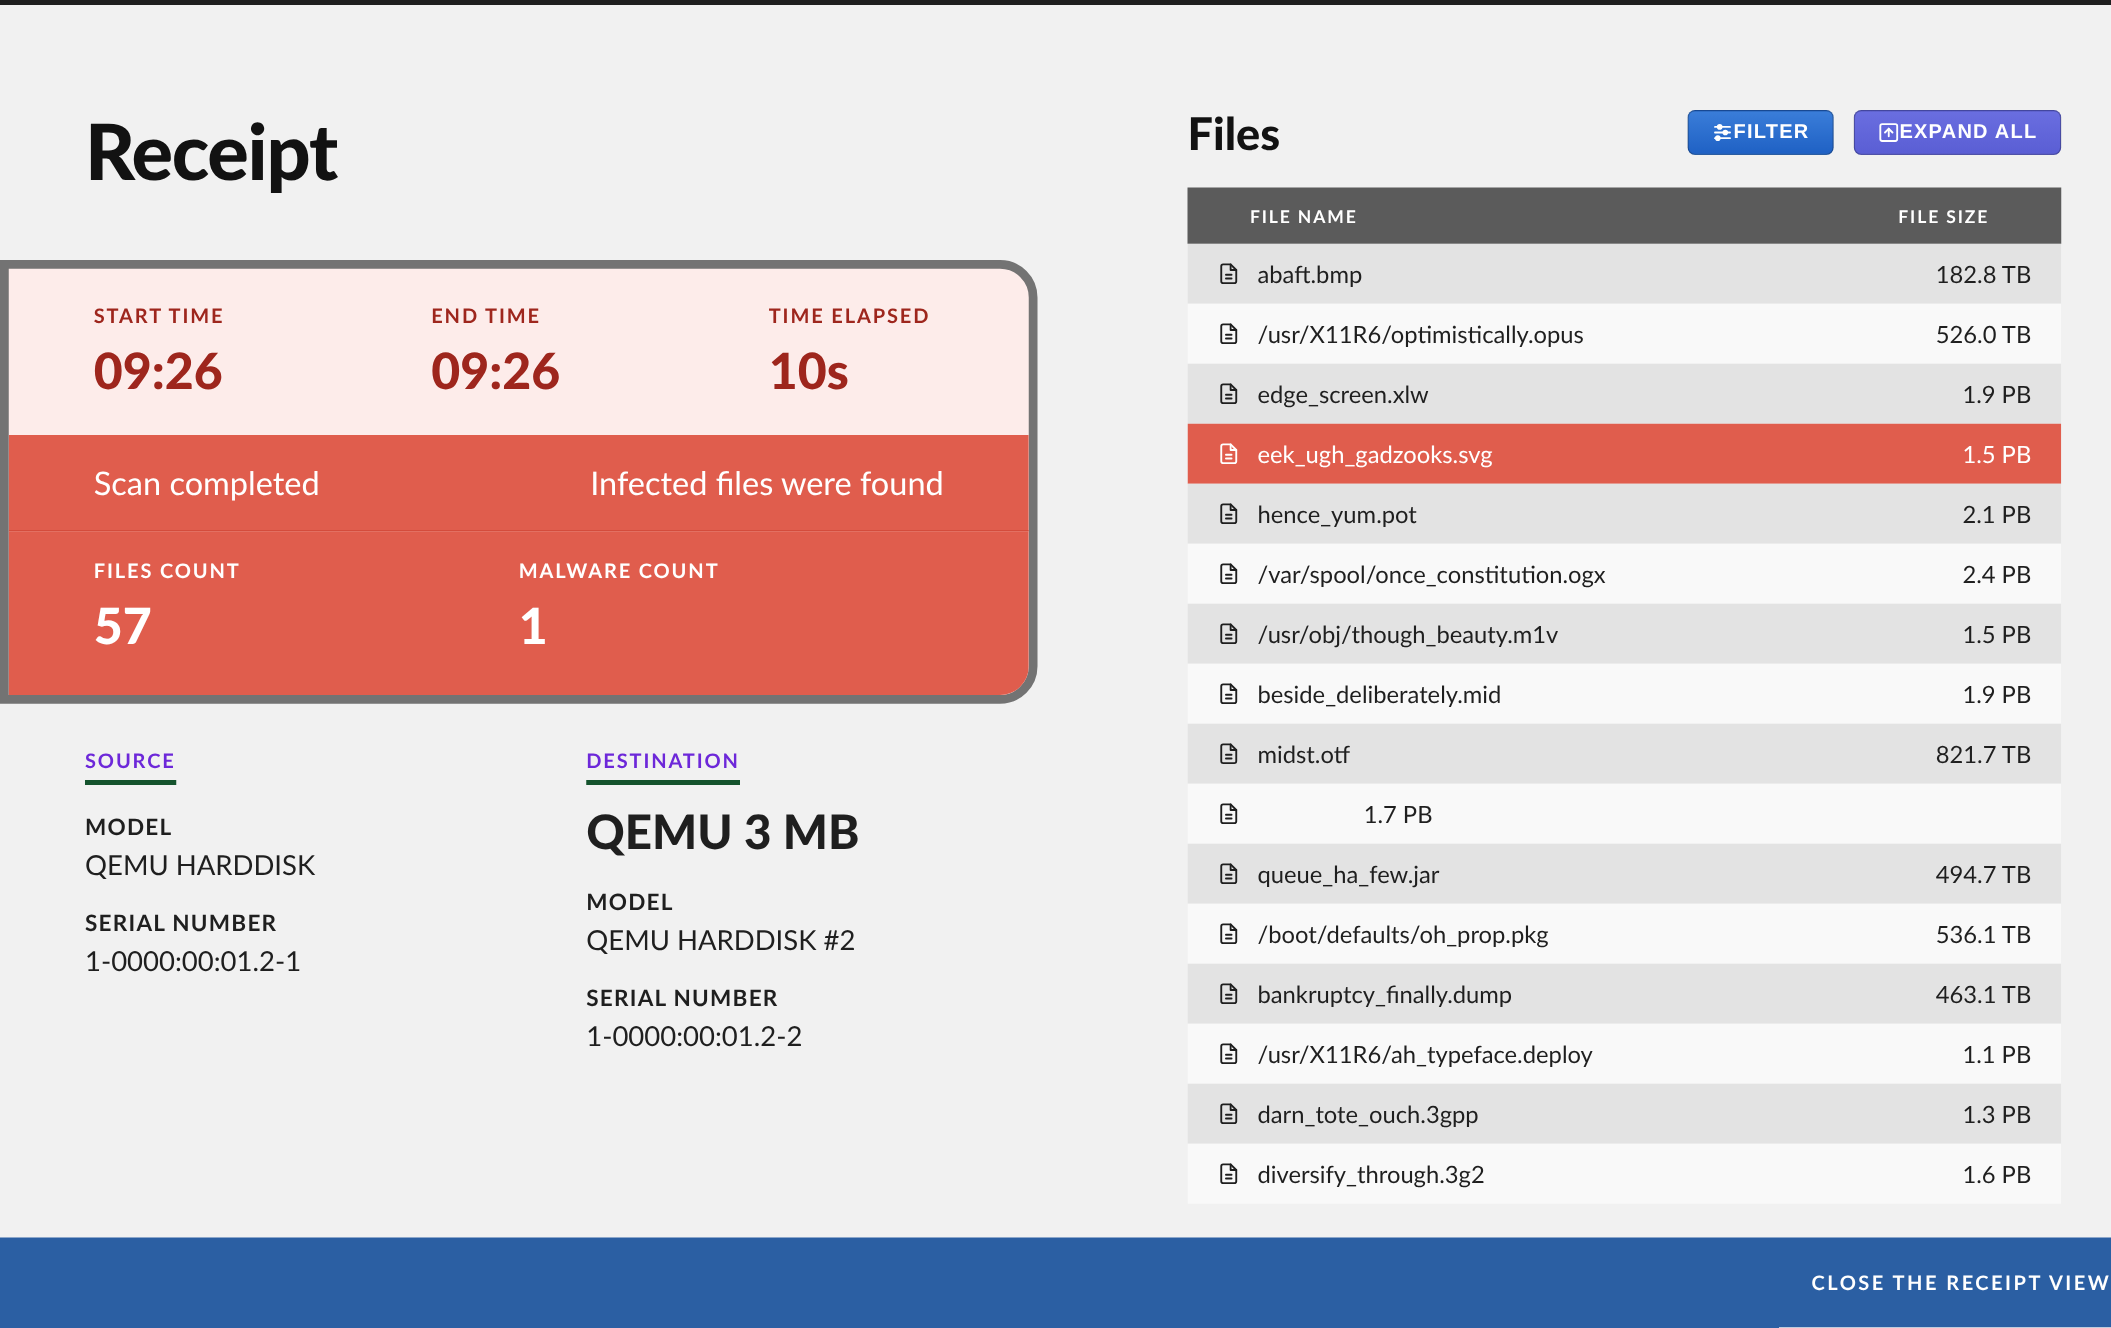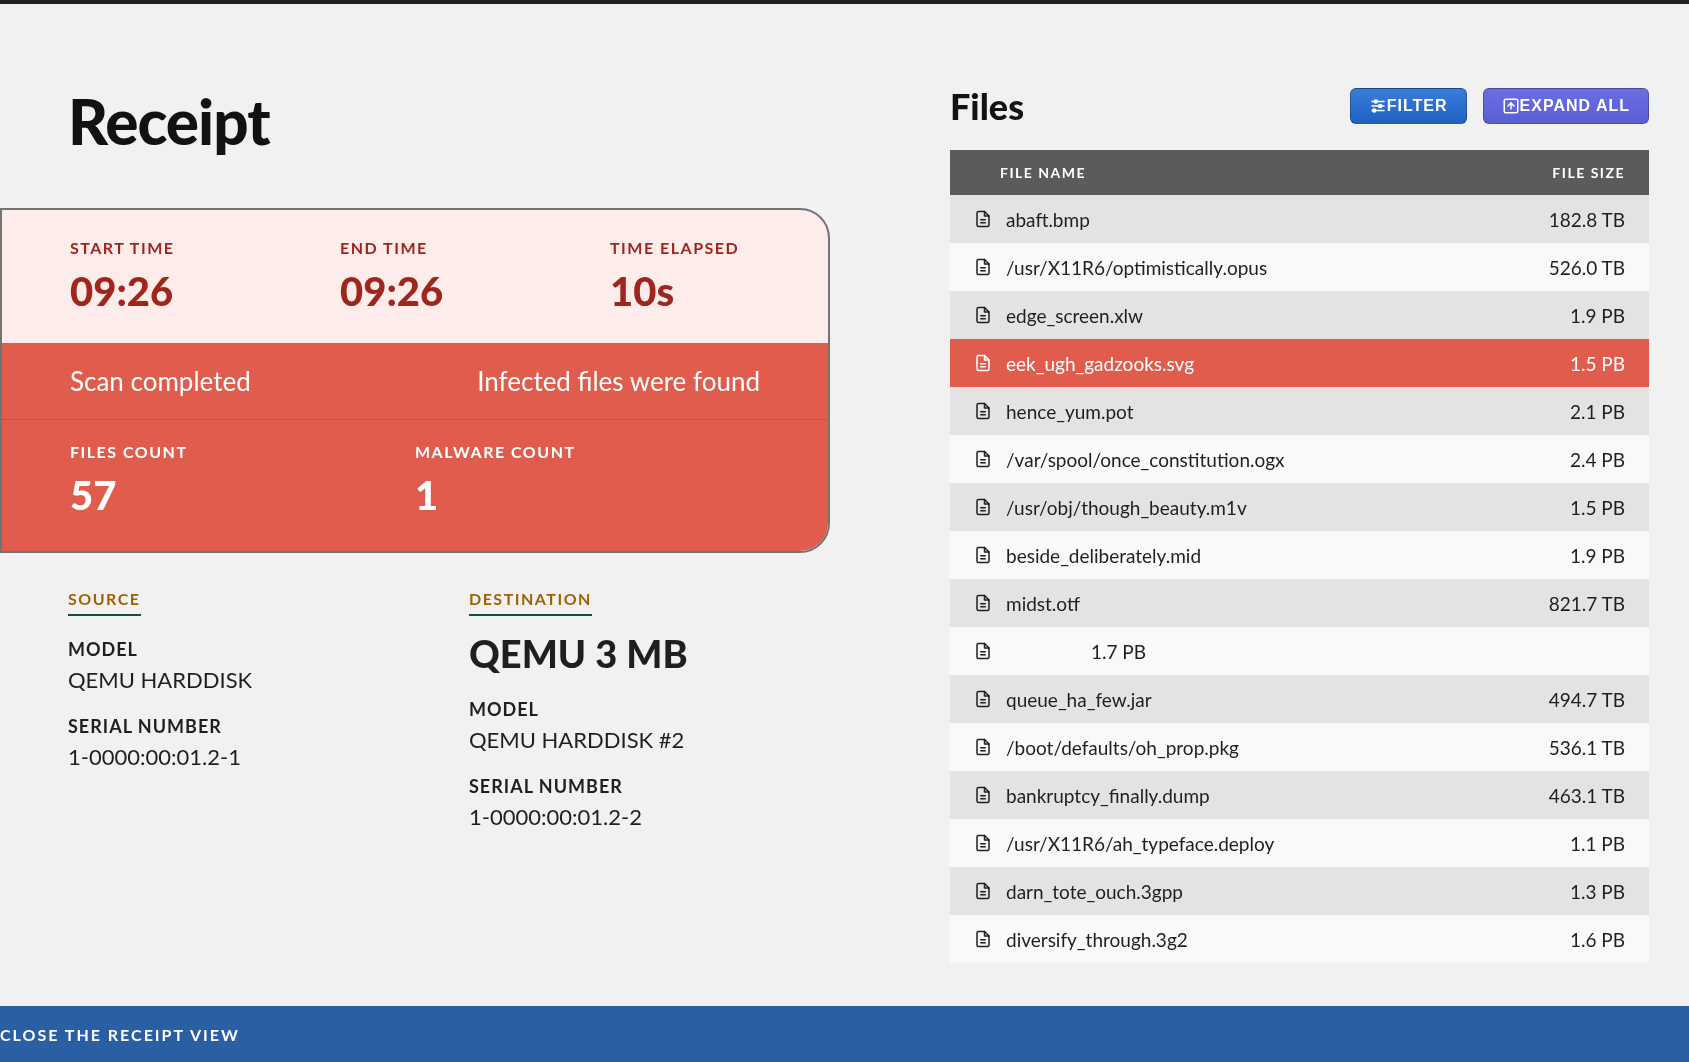--- a/index.html
+++ b/index.html
@@ -30,21 +30,21 @@
 }
 h1.page-title {
   font-size:62px;
   font-weight:900;
   letter-spacing:-1px;
   margin:0 0 50px 68px;
   color:#121212;
 }
 .status-card {
   background:#fdecea;
-  border:2px solid #737373;
+  border:7px solid #737373;
   border-top-right-radius:30px;
   border-bottom-right-radius:30px;
   overflow:hidden;
   width:830px;
 }
 .times {
   display:flex;
   padding:28px 0 28px 68px;
 }
 .time-col { width:270px; }
@@ -86,26 +86,26 @@
   margin-bottom:10px;
   color:#fff;
 }
 .big-white { font-size:40px; font-weight:900; color:#fff; }
 .devices {
   display:flex;
   padding:36px 0 0 68px;
 }
 .dev-col { width:460px; }
 .dev-head {
-  color:#a16207;
+  color:#6d28d9;
   font-size:16px;
   letter-spacing:1.5px;
   font-weight:700;
   padding-bottom:6px;
-  border-bottom:2px solid #14532d;
+  border-bottom:4px solid #14532d;
   display:inline-block;
 }
 .dev-name {
   font-size:38px;
   font-weight:900;
   margin-top:14px;
   color:#1f1f1f;
 }
 .sub-lbl {
   font-size:18px;
@@ -152,21 +152,21 @@
 .table-head {
   background:#5b5b5b;
   color:#fff;
   display:flex;
   padding:14px 24px;
   font-size:14px;
   font-weight:700;
   letter-spacing:1.5px;
 }
 .th-name { flex:1; padding-left:26px; }
-.th-size { width:140px; text-align:right; }
+.th-size { width:140px; text-align:center; }
 .file-list {
   flex:1;
   overflow:hidden;
 }
 .file-row {
   display:flex;
   align-items:center;
   height:48px;
   padding:0 24px;
   font-size:19px;
@@ -181,26 +181,26 @@
   margin-right:14px;
   flex:none;
 }
 .file-name { flex:1; white-space:nowrap; overflow:hidden; text-overflow:ellipsis; }
 .file-size { width:140px; text-align:right; }
 
 .close-bar {
   position:absolute;
   left:0; right:0;
   bottom:0;
-  height:56px;
+  height:72px;
   background:#2b5fa3;
   color:#fff;
   display:flex;
   align-items:center;
-  justify-content:flex-start;
+  justify-content:flex-end;
   font-size:16px;
   font-weight:700;
   letter-spacing:2px;
   cursor:pointer;
 }
 svg { display:block; }
 </style>
 </head>
 <body>
 

